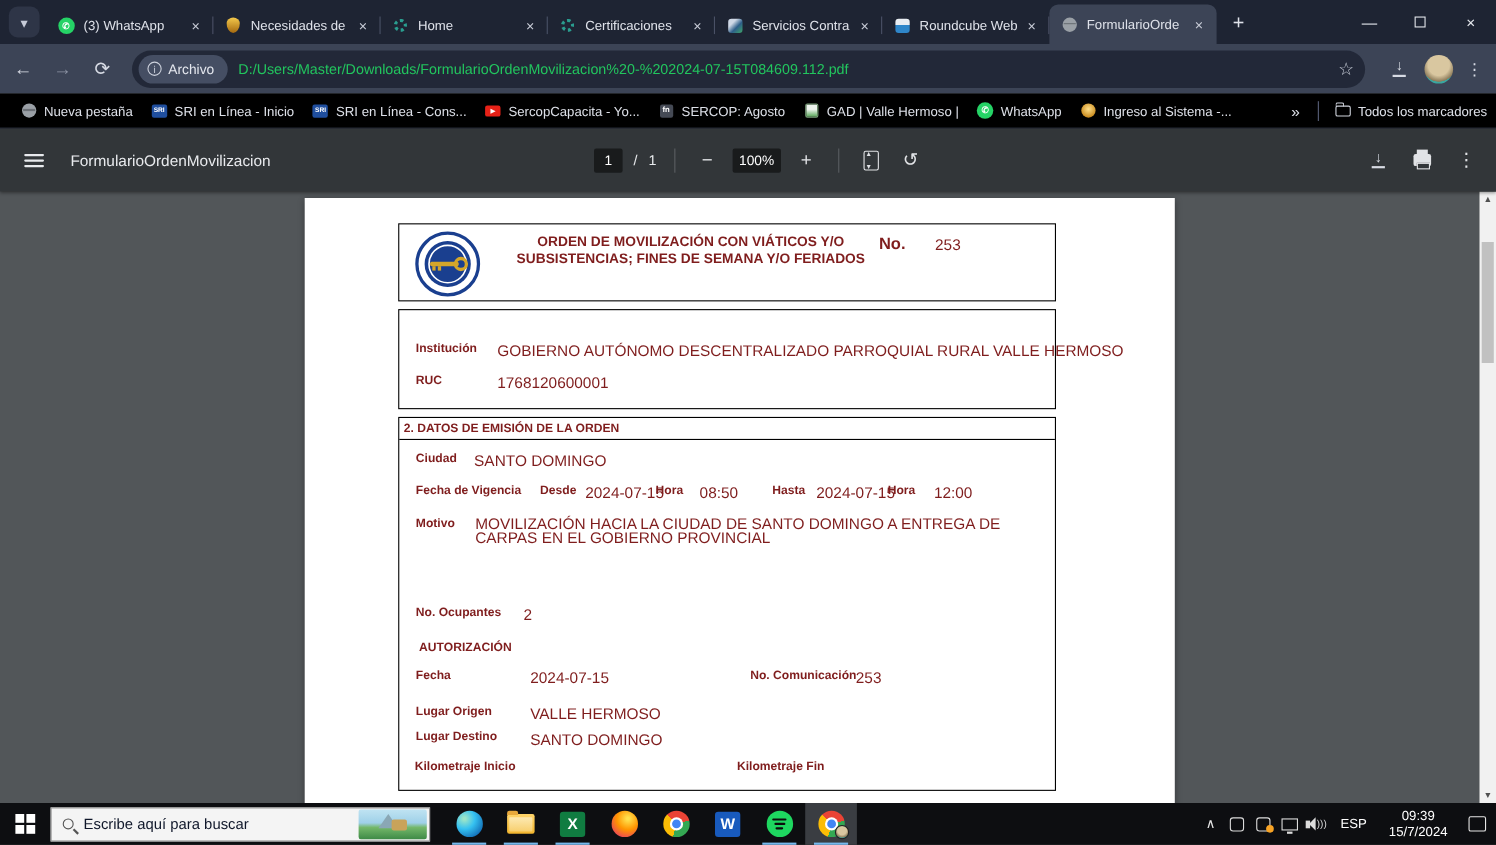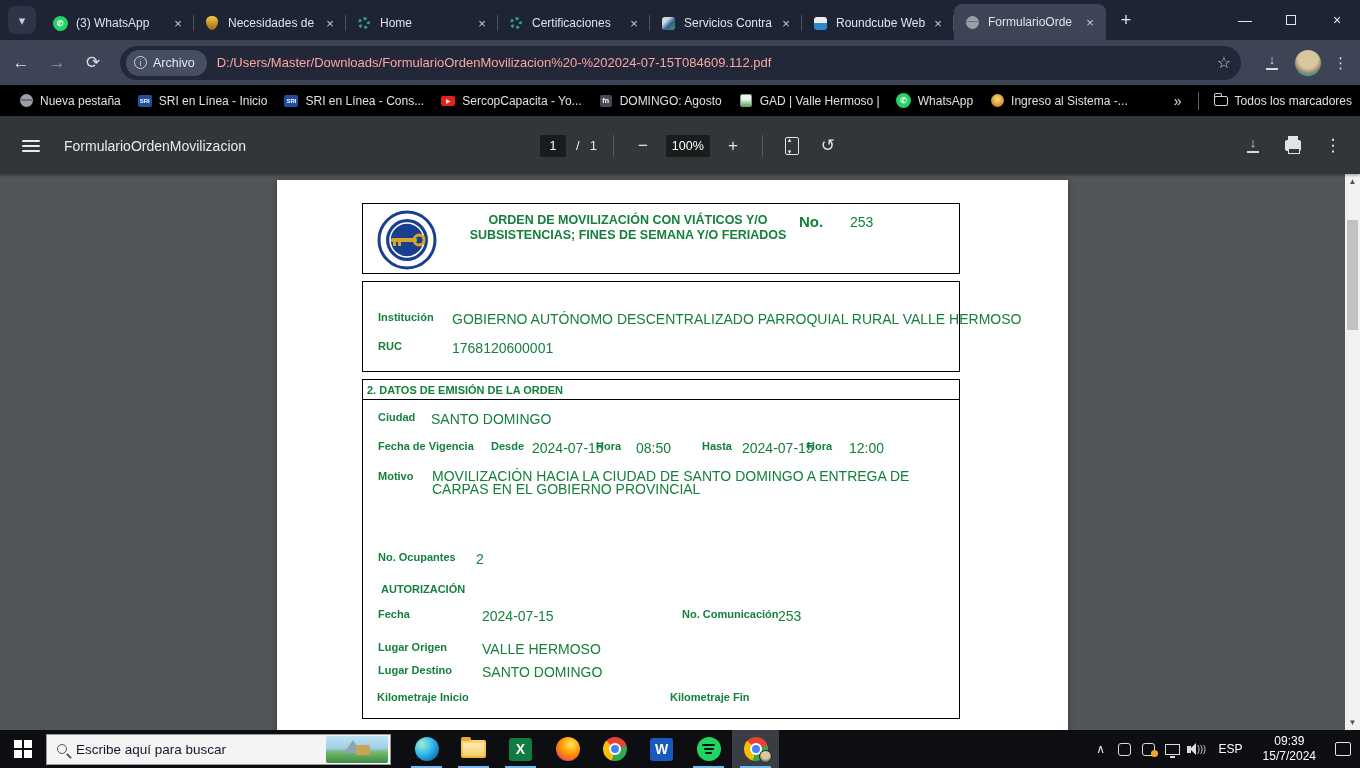--- a/index.html
+++ b/index.html
@@ -33,21 +33,21 @@
   .ic-gad { width:12px; height:13px; background:linear-gradient(180deg,#eef4ee 40%,#5aa75a); border-radius:2px; border:1px solid #7aa27a; }
   .ic-ecu { width:13px; height:13px; border-radius:50%; background:radial-gradient(circle at 50% 40%,#ffe08a,#c8881a 75%); }
 
   
   .navbar { position:absolute; top:40px; left:0; width:1360px; height:45px; background:#3c4456; display:flex; align-items:center; }
   .nav-ic { width:30px; height:30px; display:flex; align-items:center; justify-content:center; color:#d7dbe4; font-size:17px; border-radius:50%; margin-left:6px; cursor:pointer; }
   .nav-ic.dim { color:#8b92a3; }
   .omnibox { height:34px; flex:1; margin:0 10px 0 12px; background:#222838; border-radius:17px; display:flex; align-items:center; padding:0 10px 0 6px; }
   .chip { height:26px; background:#454e63; border-radius:13px; display:flex; align-items:center; padding:0 12px 0 8px; color:#e4e7ee; font-size:12.5px; gap:6px; cursor:pointer; }
   .info-i { width:13px; height:13px; border:1.3px solid #cdd2dd; border-radius:50%; font-size:9px; display:flex; align-items:center; justify-content:center; color:#cdd2dd; font-style:normal; }
-  .url-text { color:#fca5a5; font-size:13px; margin-left:10px; white-space:nowrap; overflow:hidden; flex:1; }
+  .url-text { color:#22c55e; font-size:13px; margin-left:10px; white-space:nowrap; overflow:hidden; flex:1; }
   .star { color:#c9cfda; font-size:16px; margin-left:8px; cursor:pointer; }
   .avatar { width:26px; height:26px; border-radius:50%; background:radial-gradient(circle at 50% 35%,#d9c7a0 45%,#8c7b5a 70%,#3aa7a0 72%); margin:0 8px; cursor:pointer; }
   .dl-glyph { position:relative; width:14px; height:14px; }
   .dl-glyph .arr { position:absolute; top:-4px; left:0; width:14px; text-align:center; font-size:13px; color:#d7dbe4; }
   .dl-glyph .bar { position:absolute; bottom:0; left:1px; width:12px; height:2px; background:#d7dbe4; }
   .dots { color:#d7dbe4; font-size:15px; letter-spacing:0; padding:0 12px 0 4px; cursor:pointer; }
 
   
   .bookmarks { position:absolute; top:85px; left:0; width:1360px; height:32px; background:#000000; display:flex; align-items:center; padding-left:10px; border-bottom:1px solid #2e3545; }
   .bm { display:flex; align-items:center; gap:6px; color:#dde0e8; font-size:12px; padding:4px 8px; border-radius:6px; white-space:nowrap; cursor:pointer; }
@@ -75,21 +75,21 @@
   .print-ic:before { content:""; position:absolute; top:-4px; left:3px; width:10px; height:4px; background:#e1e3e6; }
   .print-ic:after { content:""; position:absolute; bottom:-3px; left:3px; width:10px; height:4px; background:#323639; border:1.4px solid #e1e3e6; }
 
   
   .content { position:absolute; top:174px; left:0; width:1360px; height:556px; background:#525659; overflow:hidden; }
   .scrollbar { position:absolute; right:0; top:0; width:15px; height:556px; background:#f1f1f1; }
   .sb-arrow { width:15px; height:15px; display:flex; align-items:center; justify-content:center; font-size:8px; color:#505050; cursor:pointer; }
   .sb-arrow.down { position:absolute; bottom:0; }
   .sb-thumb { position:absolute; top:46px; left:2px; width:11px; height:110px; background:#c1c1c1; cursor:pointer; }
 
-  .page { position:absolute; left:277px; top:6px; width:791px; height:560px; background:#ffffff; box-shadow:0 2px 6px rgba(0,0,0,.35); color:#15803d; }
+  .page { position:absolute; left:277px; top:6px; width:791px; height:560px; background:#ffffff; box-shadow:0 2px 6px rgba(0,0,0,.35); color:#7f1d1d; }
   .fbox { position:absolute; left:85px; width:598px; border:1.6px solid #000; }
   .sec-title { border-bottom:1.2px solid #000; font-weight:bold; font-size:11px; padding:4px 0 3px 4px; }
   .lab { font-weight:bold; font-size:11px; position:absolute; white-space:nowrap; }
   .val { font-size:14px; position:absolute; white-space:nowrap; }
   .logo { position:absolute; left:14px; top:6px; width:60px; height:60px; }
   .doc-title { position:absolute; left:105px; top:9px; width:320px; text-align:center; font-weight:bold; font-size:12.5px; line-height:15px; }
   .no-lab { position:absolute; left:436px; top:9px; font-weight:bold; font-size:15px; }
   .no-val { position:absolute; left:487px; top:10px; font-size:14px; }
 
   
@@ -256,21 +256,21 @@
   <div class="bm">
     <span class="fav">
         <span class="ic-youtube">▶</span>
       </span>
     <span>SercopCapacita - Yo...</span>
   </div>
   <div class="bm">
     <span class="fav">
         <span class="ic-fn">fn</span>
       </span>
-    <span>DOMINGO: Agosto</span>
+    <span>SERCOP: Agosto</span>
   </div>
   <div class="bm">
     <span class="fav">
         <span class="ic-gad"></span>
       </span>
     <span>GAD | Valle Hermoso |</span>
   </div>
   <div class="bm">
     <span class="fav">
         <span class="ic-whatsapp">✆</span>

